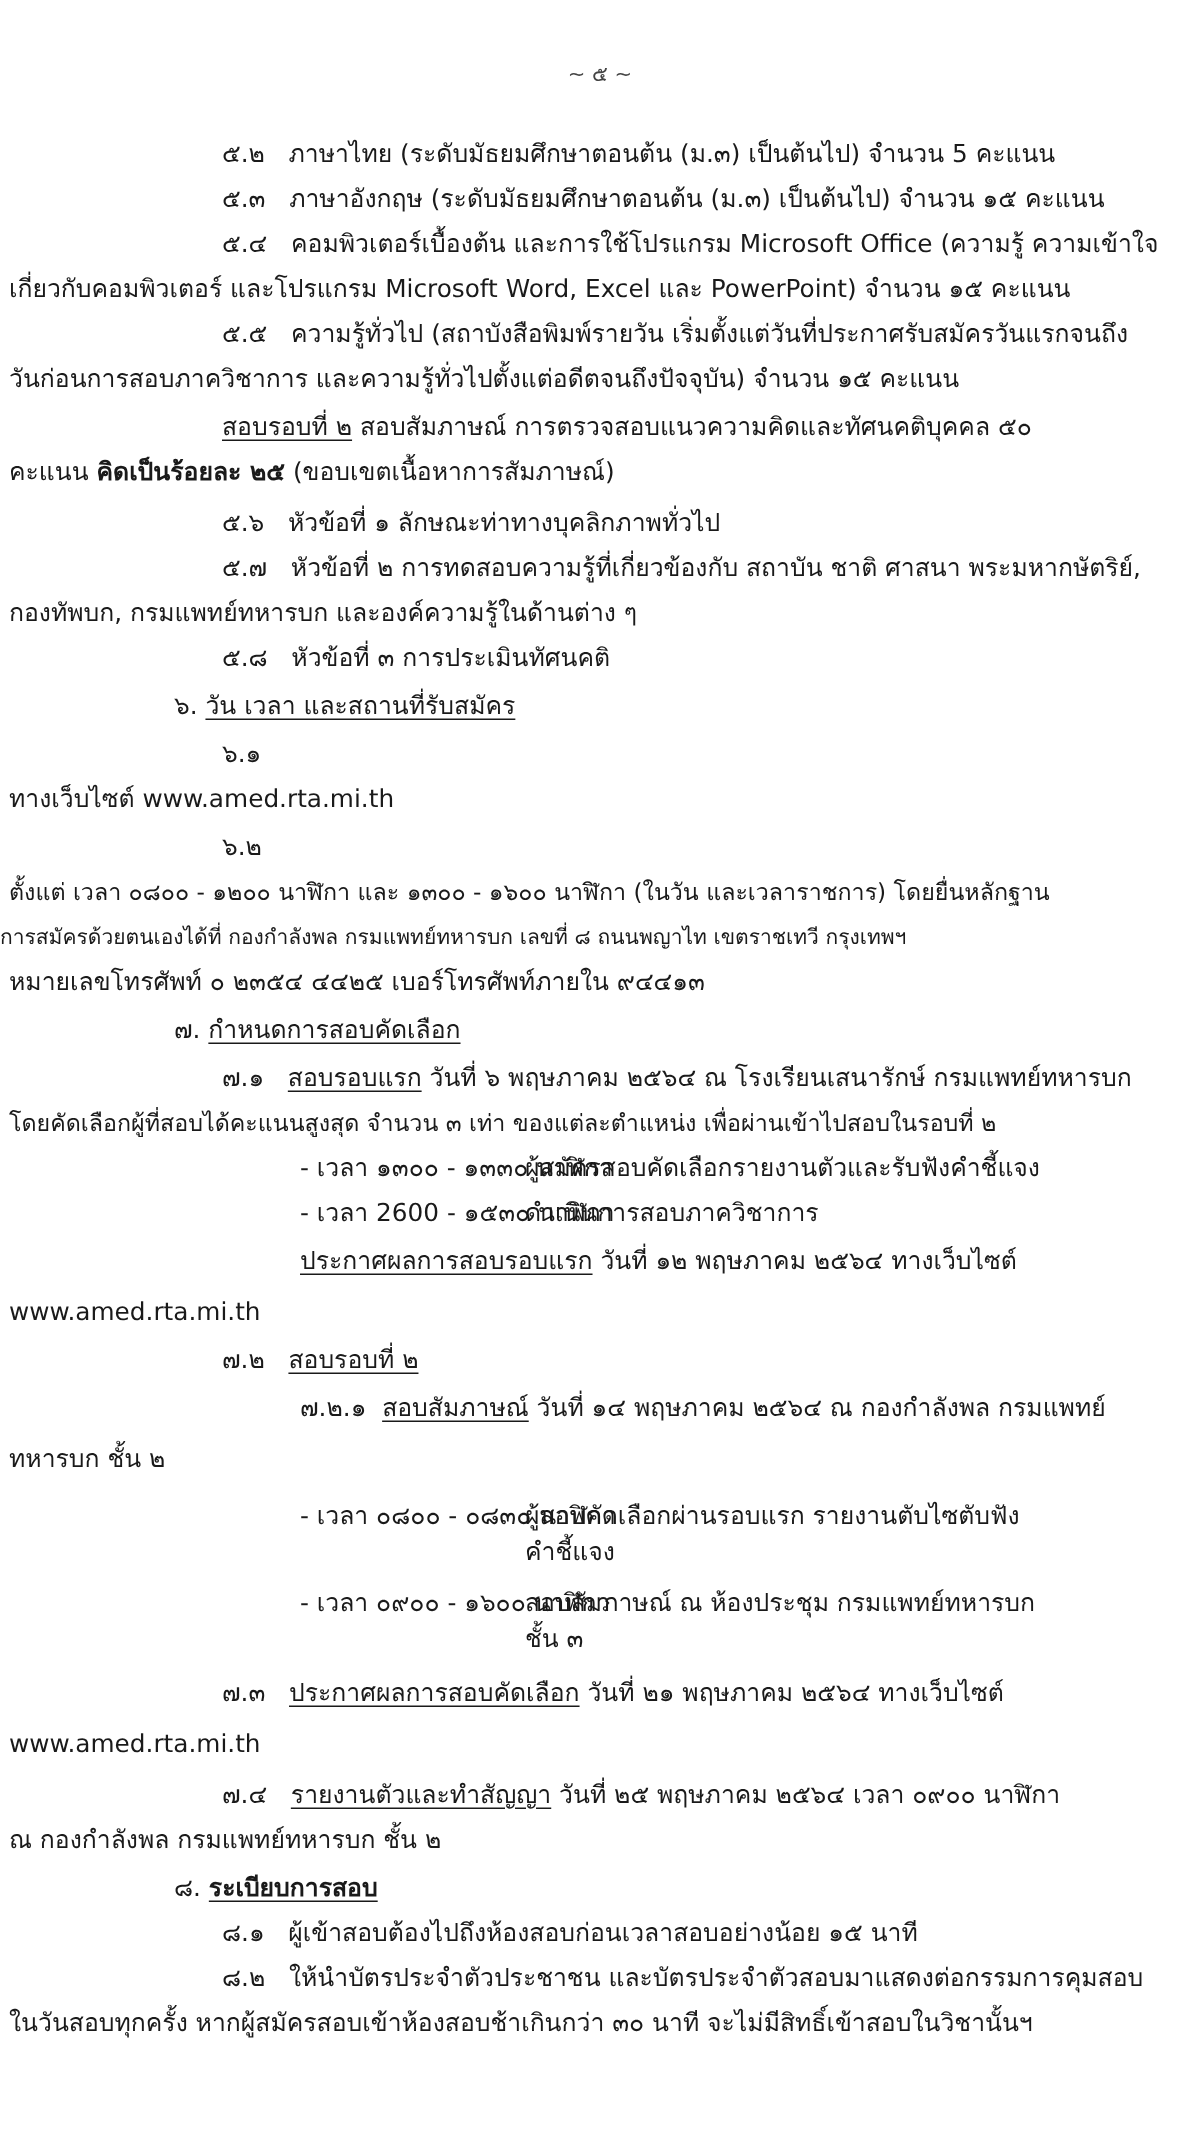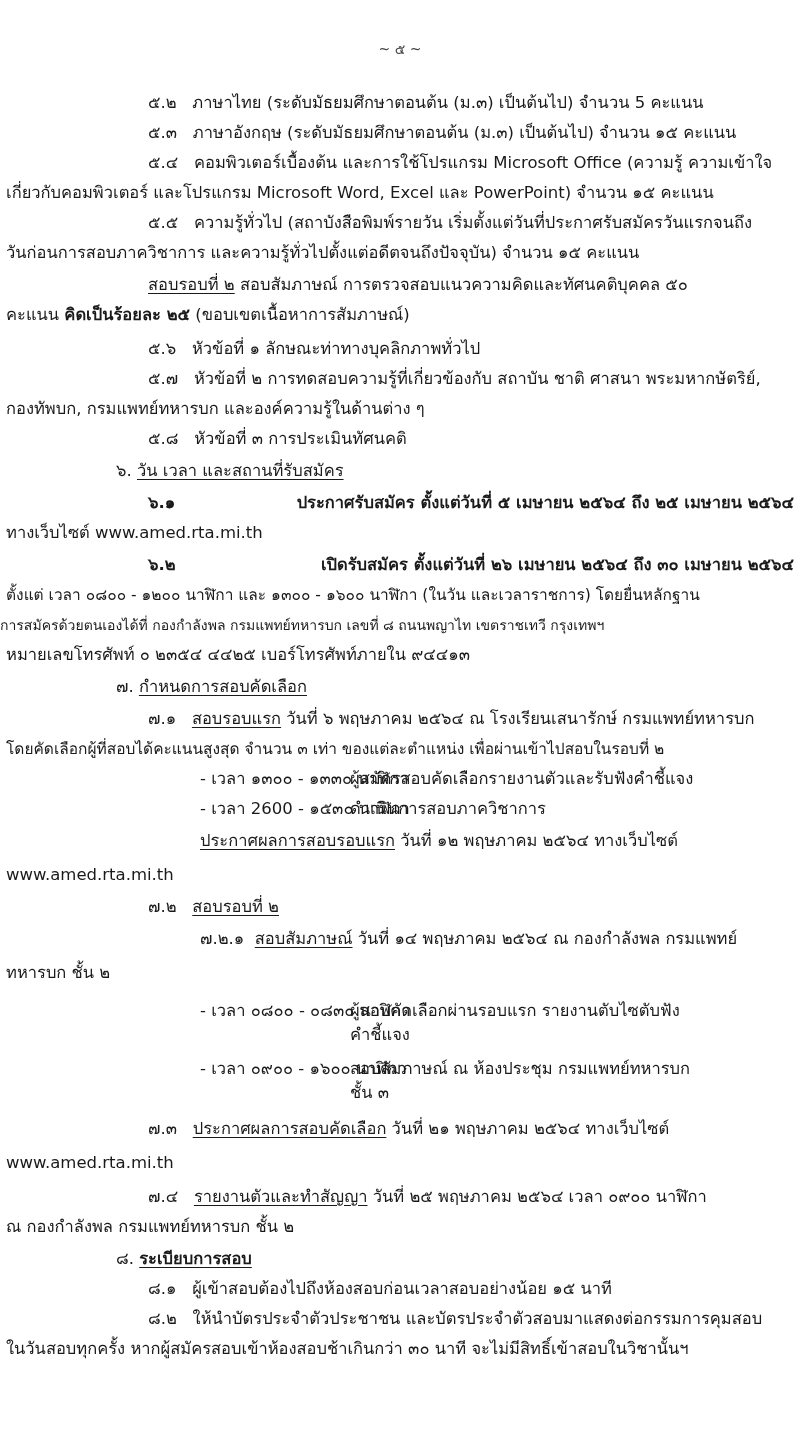--- a/index.html
+++ b/index.html
@@ -1,21 +1,21 @@
 <!DOCTYPE html>
 <html><head>
 <meta charset="utf-8">
 <style>
   html, body { margin:0; padding:0; background:#ffffff; }
   body { width:800px; height:1435px; position:relative; overflow:hidden;
          font-family:"DejaVu Sans", "Liberation Sans", sans-serif; color:#1a1a1a; font-size:16.5px; }
   .ln { position:absolute; white-space:nowrap; line-height:22px; }
   .u { text-decoration:underline; text-underline-offset:3px; }
   .b { font-weight:bold; }
-  .just { display:flex; justify-content:space-between;font-weight:bold; }
+  .just { display:flex; justify-content:space-between; }
   .pnum { position:absolute; left:0; top:38px; width:800px; text-align:center; font-size:14px; color:#444; }
 </style>
 </head>
 <body>
 
 <div class="pnum">~ ๕ ~</div>
 
 <div class="ln" style="left:148px;top:92px"><span>๕.๒</span>&nbsp;&nbsp;&nbsp;<span>ภาษาไทย (ระดับมัธยมศึกษาตอนต้น (ม.๓) เป็นต้นไป) จำนวน 5 คะแนน</span></div>
 
 <div class="ln" style="left:148px;top:122px"><span>๕.๓</span>&nbsp;&nbsp;&nbsp;<span>ภาษาอังกฤษ (ระดับมัธยมศึกษาตอนต้น (ม.๓) เป็นต้นไป) จำนวน ๑๕ คะแนน</span></div>
@@ -30,26 +30,24 @@
 <div class="ln" style="left:6px;top:304px"><span>คะแนน </span><span class="b">คิดเป็นร้อยละ ๒๕</span><span> (ขอบเขตเนื้อหาการสัมภาษณ์)</span></div>
 
 <div class="ln" style="left:148px;top:338px"><span>๕.๖</span>&nbsp;&nbsp;&nbsp;<span>หัวข้อที่ ๑ ลักษณะท่าทางบุคลิกภาพทั่วไป</span></div>
 <div class="ln" style="left:148px;top:368px"><span>๕.๗</span>&nbsp;&nbsp;&nbsp;<span>หัวข้อที่ ๒ การทดสอบความรู้ที่เกี่ยวข้องกับ สถาบัน ชาติ ศาสนา พระมหากษัตริย์,</span></div>
 <div class="ln" style="left:6px;top:398px">กองทัพบก, กรมแพทย์ทหารบก และองค์ความรู้ในด้านต่าง ๆ</div>
 <div class="ln" style="left:148px;top:428px"><span>๕.๘</span>&nbsp;&nbsp;&nbsp;<span>หัวข้อที่ ๓ การประเมินทัศนคติ</span></div>
 
 <div class="ln" style="left:116px;top:460px"><span>๖.</span> <span class="u">วัน เวลา และสถานที่รับสมัคร</span></div>
 <div class="ln just" style="left:148px;top:492px;width:646px">
     <span>๖.๑</span>
-    <span>ประกาศรับสมัคร ตั้งแต่วันที่ ๕ เมษายน ๒๕๖๔ ถึง ๒๕ เมษายน ๒๕๖๔</span>
   </div>
 <div class="ln" style="left:6px;top:522px">ทางเว็บไซต์ www.amed.rta.mi.th</div>
 <div class="ln just" style="left:148px;top:554px;width:646px">
     <span>๖.๒</span>
-    <span>เปิดรับสมัคร ตั้งแต่วันที่ ๒๖ เมษายน ๒๕๖๔ ถึง ๓๐ เมษายน ๒๕๖๔</span>
   </div>
 <div class="ln" style="left:6px;top:584px;font-size:15.5px">ตั้งแต่ เวลา ๐๘๐๐ - ๑๒๐๐ นาฬิกา และ ๑๓๐๐ - ๑๖๐๐ นาฬิกา (ในวัน และเวลาราชการ) โดยยื่นหลักฐาน</div>
 <div class="ln" style="left:0;top:614px;font-size:14px">การสมัครด้วยตนเองได้ที่ กองกำลังพล กรมแพทย์ทหารบก เลขที่ ๘ ถนนพญาไท เขตราชเทวี กรุงเทพฯ</div>
 <div class="ln" style="left:6px;top:644px">หมายเลขโทรศัพท์ ๐ ๒๓๕๔ ๔๔๒๕ เบอร์โทรศัพท์ภายใน ๙๔๔๑๓</div>
 
 <div class="ln" style="left:116px;top:676px"><span>๗.</span> <span class="u">กำหนดการสอบคัดเลือก</span></div>
 <div class="ln" style="left:148px;top:708px"><span>๗.๑</span>&nbsp;&nbsp;&nbsp;<span class="u">สอบรอบแรก</span><span> วันที่ ๖ พฤษภาคม ๒๕๖๔ ณ โรงเรียนเสนารักษ์ กรมแพทย์ทหารบก</span></div>
 <div class="ln" style="left:6px;top:738px;font-size:15.5px">โดยคัดเลือกผู้ที่สอบได้คะแนนสูงสุด จำนวน ๓ เท่า ของแต่ละตำแหน่ง เพื่อผ่านเข้าไปสอบในรอบที่ ๒</div>
 <div class="ln" style="left:200px;top:768px"><span>- เวลา ๑๓๐๐ - ๑๓๓๐ นาฬิกา</span></div>
 <div class="ln" style="left:350px;top:768px">ผู้สมัครสอบคัดเลือกรายงานตัวและรับฟังคำชี้แจง</div>

